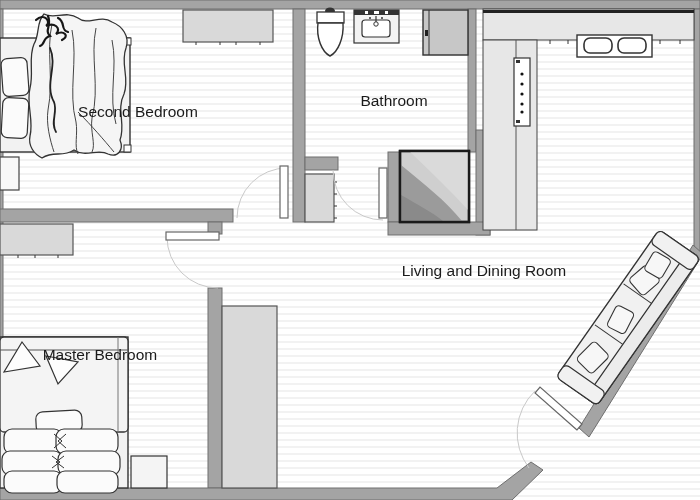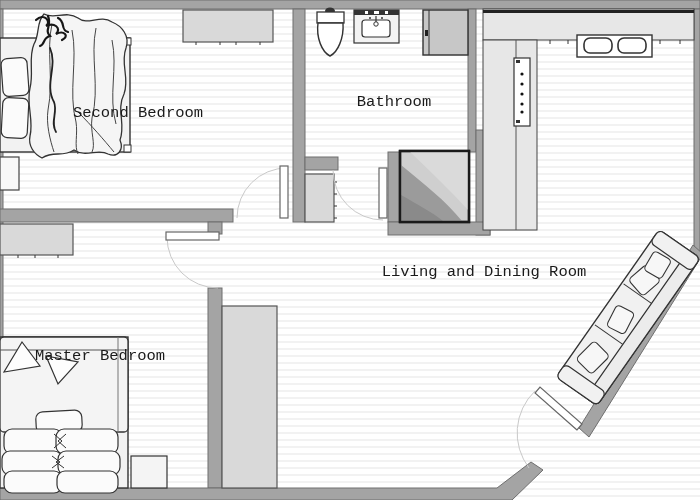--- a/index.html
+++ b/index.html
@@ -1,19 +1,19 @@
 <!DOCTYPE html>
 <html style="--wall: #a4a4a4; --wall-edge: #6e6e6e; --furniture: #d9d9d9; --counter: #e7e7e7; --floor-stripe: #f2f2f2; --text: #1a1a1a;"><head>
 <meta charset="utf-8">
 <style>
   html,body{margin:0;padding:0;background:#ffffff;}
   .stage{
     position:relative;width:700px;height:500px;overflow:hidden;
     background:repeating-linear-gradient(180deg,#ffffff 0px,#ffffff 5px,var(--floor-stripe,#f2f2f2) 5px,var(--floor-stripe,#f2f2f2) 7px);
-    font-family:Liberation Mono, monospace;
+    font-family:Liberation Sans, sans-serif;
   }
   svg{position:absolute;inset:0;display:block;}
   .wall{fill:var(--wall,#a4a4a4);stroke:var(--wall-edge,#6e6e6e);stroke-width:1;}
   .furn{fill:var(--furniture,#d9d9d9);stroke:#555;stroke-width:1.2;}
   .soft{fill:#f2f2f2;stroke:#333;stroke-width:1.4;}
   .pillow{fill:#fbfbfb;stroke:#333;stroke-width:1.2;}
   .leaf{fill:#ffffff;stroke:#666;stroke-width:1.2;}
   .arc{fill:none;stroke:#c9c9c9;stroke-width:1;}
   .tick{stroke:#333;stroke-width:1;}
   .thin{fill:none;stroke:#444;stroke-width:1;}

